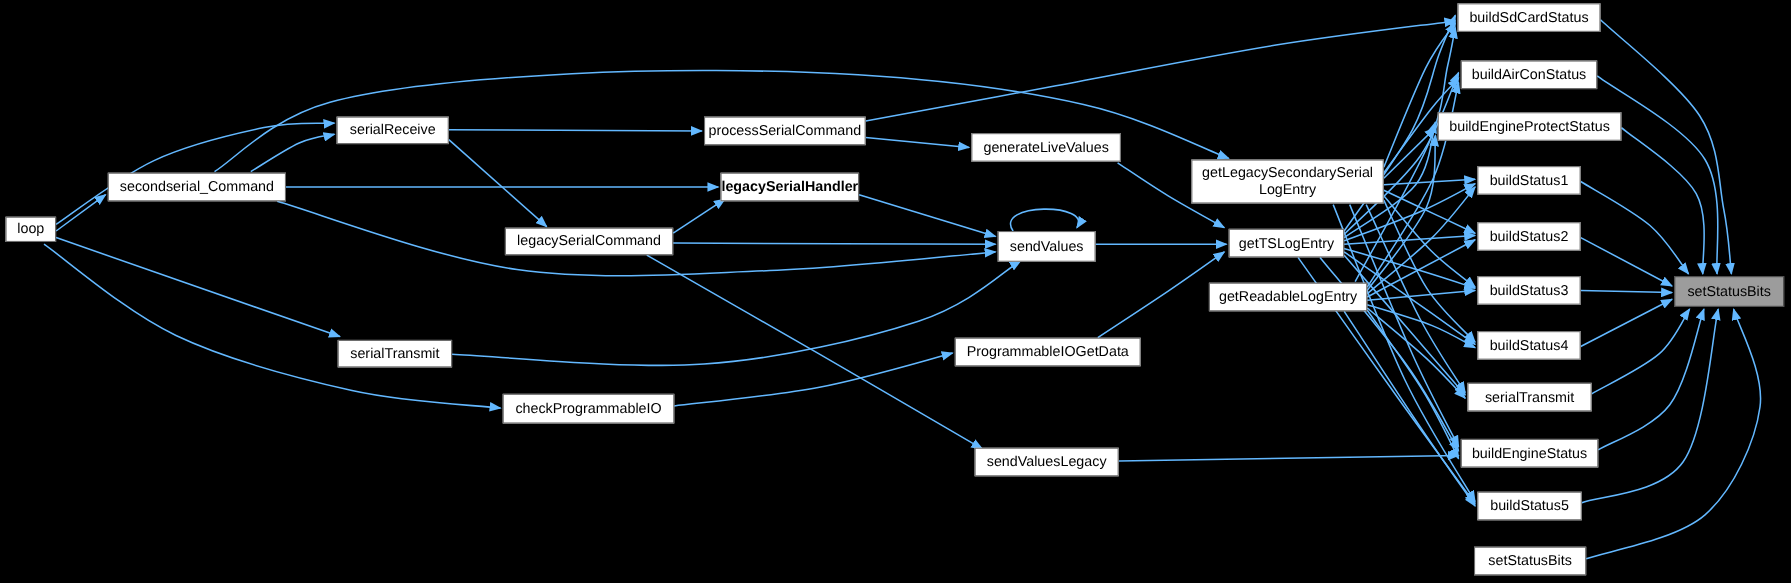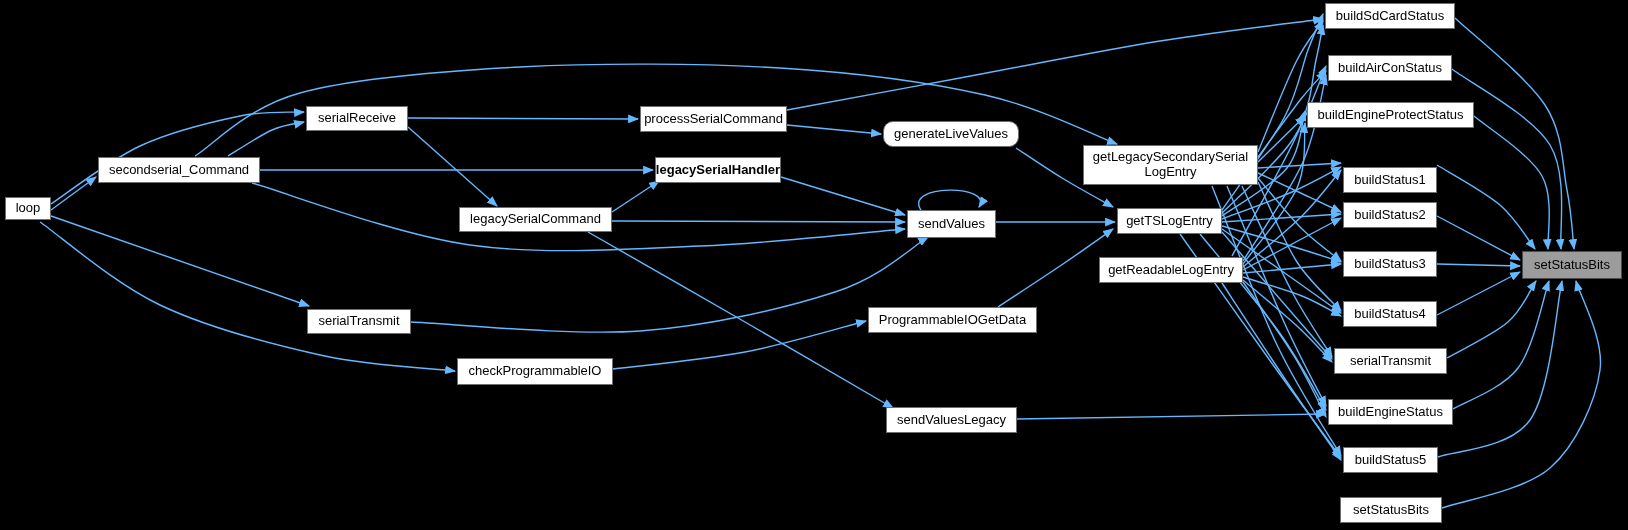--- a/index.html
+++ b/index.html
@@ -91,36 +91,36 @@
       <path d="M 1447 358 C 1457.2 352.0, 1493.2 334.8, 1508 322 C 1522.8 309.2, 1531.3 287.8, 1536 281" class="edge" marker-end="url(#arrow)"></path>
       <path d="M 1453 409 C 1463.8 402.2, 1502.0 389.3, 1518 368 C 1534.0 346.7, 1543.8 295.5, 1549 281" class="edge" marker-end="url(#arrow)"></path>
       <path d="M 1438 457 C 1453.3 450.8, 1509.3 449.3, 1530 420 C 1550.7 390.7, 1556.7 304.2, 1562 281" class="edge" marker-end="url(#arrow)"></path>
       <path d="M 1442 508 C 1460.0 501.3, 1523.7 491.0, 1550 468 C 1576.3 445.0, 1595.7 401.2, 1600 370 C 1604.3 338.8, 1580.0 295.8, 1576 281" class="edge" marker-end="url(#arrow)"></path>
     </svg>
   <div id="node-layer">
       <div class="node" style="left: 5px; top: 197px; width: 46px; height: 23px;">loop</div>
       <div class="node" style="left: 98px; top: 157px; width: 162px; height: 26px;">secondserial_Command</div>
       <div class="node" style="left: 306px; top: 106px; width: 102px; height: 25px;">serialReceive</div>
       <div class="node" style="left: 640px; top: 106px; width: 147px; height: 26px;">processSerialCommand</div>
-      <div class="node" style="left: 883px; top: 121px; width: 136px; height: 26px; border-radius: 10px;">generateLiveValues</div>
+      <div class="node" style="left: 883px; top: 121px; width: 136px; height: 26px;">generateLiveValues</div>
       <div class="node" style="left: 655px; top: 157px; width: 126px; height: 26px; font-weight: bold;">legacySerialHandler</div>
       <div class="node" style="left: 459px; top: 207px; width: 153px; height: 25px;">legacySerialCommand</div>
       <div class="node" style="left: 907px; top: 210px; width: 89px; height: 28px;">sendValues</div>
       <div class="node" style="left: 1083px; top: 145px; width: 175px; height: 40px;">getLegacySecondarySerial
 LogEntry</div>
       <div class="node" style="left: 1117px; top: 208px; width: 105px; height: 26px;">getTSLogEntry</div>
       <div class="node" style="left: 1099px; top: 257px; width: 144px; height: 26px;">getReadableLogEntry</div>
       <div class="node" style="left: 307px; top: 309px; width: 104px; height: 25px; text-align: right;">serialTransmit</div>
       <div class="node" style="left: 457px; top: 358px; width: 156px; height: 27px;">checkProgrammableIO</div>
       <div class="node" style="left: 868px; top: 307px; width: 169px; height: 26px;">ProgrammableIOGetData</div>
       <div class="node" style="left: 886px; top: 407px; width: 131px; height: 26px;">sendValuesLegacy</div>
       <div class="node" style="left: 1325px; top: 3px; width: 130px; height: 26px;">buildSdCardStatus</div>
       <div class="node" style="left: 1328px; top: 55px; width: 124px; height: 26px;">buildAirConStatus</div>
       <div class="node" style="left: 1307px; top: 102px; width: 167px; height: 26px;">buildEngineProtectStatus</div>
-      <div class="node" style="left: 1343px; top: 151px; width: 94px; height: 26px; margin-top: 16px;">buildStatus1</div>
+      <div class="node" style="left: 1343px; top: 151px; width: 94px; height: 26px;">buildStatus1</div>
       <div class="node" style="left: 1343px; top: 202px; width: 94px; height: 26px;">buildStatus2</div>
       <div class="node" style="left: 1343px; top: 251px; width: 94px; height: 26px;">buildStatus3</div>
       <div class="node" style="left: 1343px; top: 301px; width: 94px; height: 26px;">buildStatus4</div>
       <div class="node" style="left: 1334px; top: 348px; width: 113px; height: 26px;">serialTransmit</div>
       <div class="node" style="left: 1328px; top: 399px; width: 125px; height: 26px;">buildEngineStatus</div>
       <div class="node" style="left: 1343px; top: 447px; width: 95px; height: 26px;">buildStatus5</div>
       <div class="node" style="left: 1340px; top: 497px; width: 102px; height: 26px;">setStatusBits</div>
       <div class="node focal" style="left: 1522px; top: 251px; width: 100px; height: 28px;">setStatusBits</div>
     </div>
 </div>

